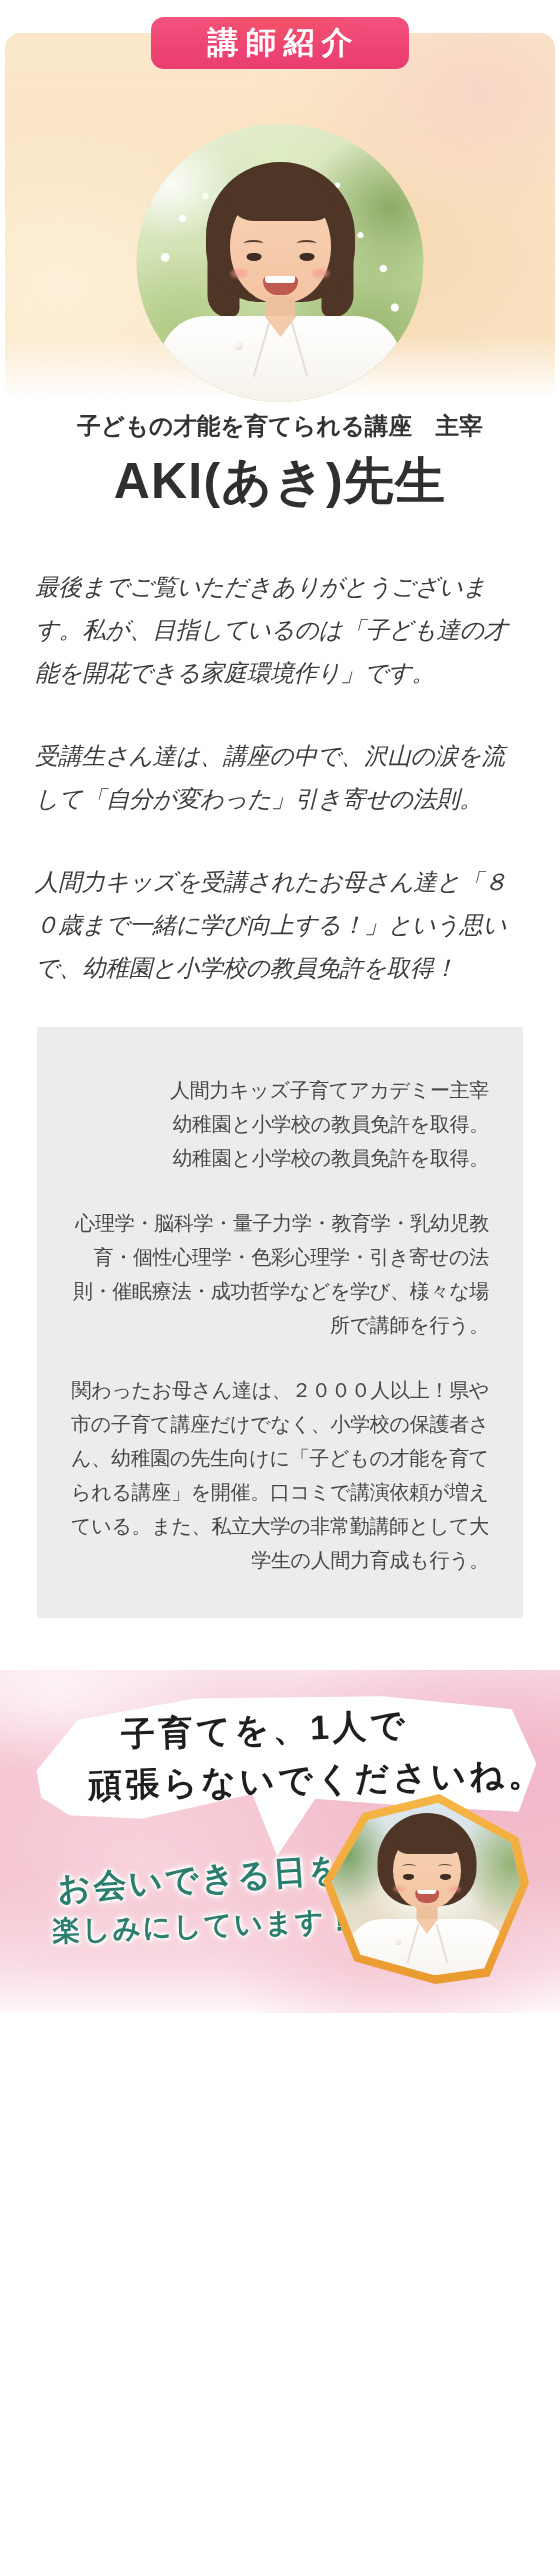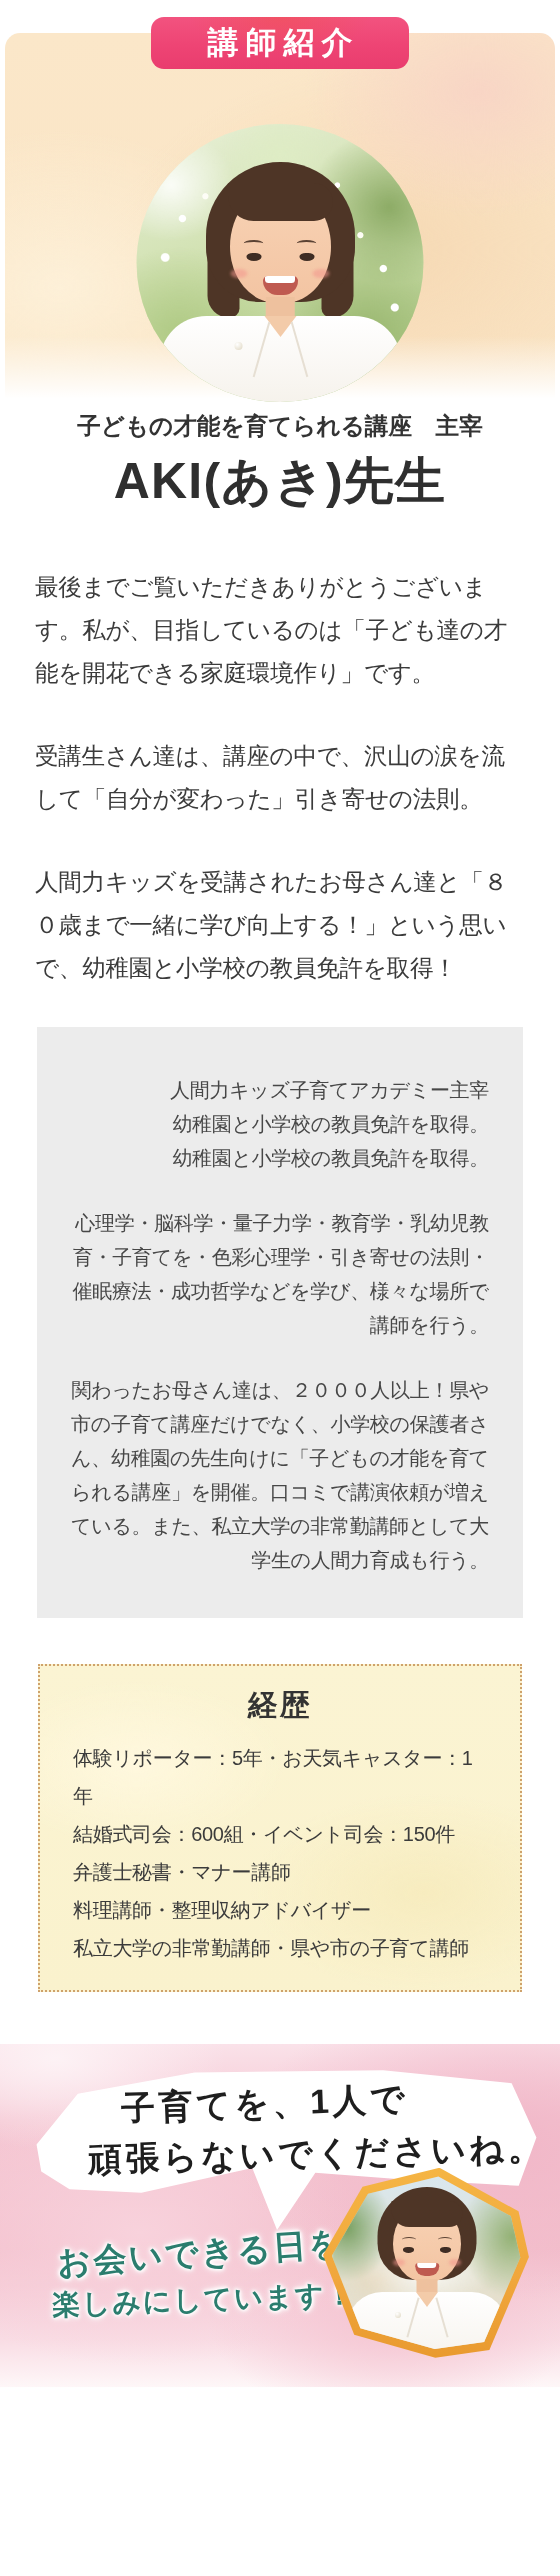--- a/index.html
+++ b/index.html
@@ -127,21 +127,21 @@
   }
   .name-line {
     margin-top:8.3px; text-align:center;
     font-size:50px; font-weight:bold; color:#2f2f2f; line-height:66px;
     letter-spacing:1.2px;
   }
   .intro { padding:0 35px; }
   .intro p {
     margin-top:40px;
     font-size:23.6px; line-height:43px; color:#3b3b3b;
-    letter-spacing:-0.3px; text-align:left;
+    letter-spacing:-0.3px; text-align:left;font-style:italic;
   }
   .intro p:first-child { margin-top:52px; }
 
   
   .bio-box {
     margin:37px 37px 0 37px;
     background:#ececec;
     padding:46px 34px 41px 34px;
   }
   .bio-box p, .bio-box .bio-line {
@@ -271,32 +271,24 @@
     <p>受講生さん達は、講座の中で、沢山の涙を流して「自分が変わった」引き寄せの法則。</p>
     <p>人間力キッズを受講されたお母さん達と「８０歳まで一緒に学び向上する！」という思いで、幼稚園と小学校の教員免許を取得！</p>
   </section>
 
   <section class="bio-box">
     <div class="bio-para">
       <div class="bio-line">人間力キッズ子育てアカデミー主宰</div>
       <div class="bio-line">幼稚園と小学校の教員免許を取得。</div>
       <div class="bio-line">幼稚園と小学校の教員免許を取得。</div>
     </div>
-    <p class="bio-para">心理学・脳科学・量子力学・教育学・乳幼児教育・子育てを・色彩心理学・引き寄せの法則・催眠療法・成功哲学などを学び、様々な場所で講師を行う。</p>
+    <p class="bio-para">心理学・脳科学・量子力学・教育学・乳幼児教育・個性心理学・色彩心理学・引き寄せの法則・催眠療法・成功哲学などを学び、様々な場所で講師を行う。</p>
     <p class="bio-para">関わったお母さん達は、２０００人以上！県や市の子育て講座だけでなく、小学校の保護者さん、幼稚園の先生向けに「子どもの才能を育てられる講座」を開催。口コミで講演依頼が増えている。また、私立大学の非常勤講師として大学生の人間力育成も行う。</p>
   </section>
 
-  <section class="career-box">
-    <div class="career-title">経歴</div>
-    <div class="career-item">体験リポーター：5年・お天気キャスター：1年</div>
-    <div class="career-item">結婚式司会：600組・イベント司会：150件</div>
-    <div class="career-item">弁護士秘書・マナー講師</div>
-    <div class="career-item">料理講師・整理収納アドバイザー</div>
-    <div class="career-item">私立大学の非常勤講師・県や市の子育て講師</div>
-  </section>
 
   <section class="closing">
     <svg class="bubble-svg" viewBox="0 0 950 581" xmlns="http://www.w3.org/2000/svg">
       <polygon fill="#ffffff" points="62,170 132,84 330,48 650,44 868,66 910,158 880,240 690,230 535,218 470,315 428,210 240,252 118,246 70,216"></polygon>
     </svg>
     <div class="bubble-line l1">子育てを、1人で</div>
     <div class="bubble-line l2">頑張らないでくださいね。</div>
     <div class="invite-line l1">お会いできる日を</div>
     <div class="invite-line l2">楽しみにしています！</div>
 

